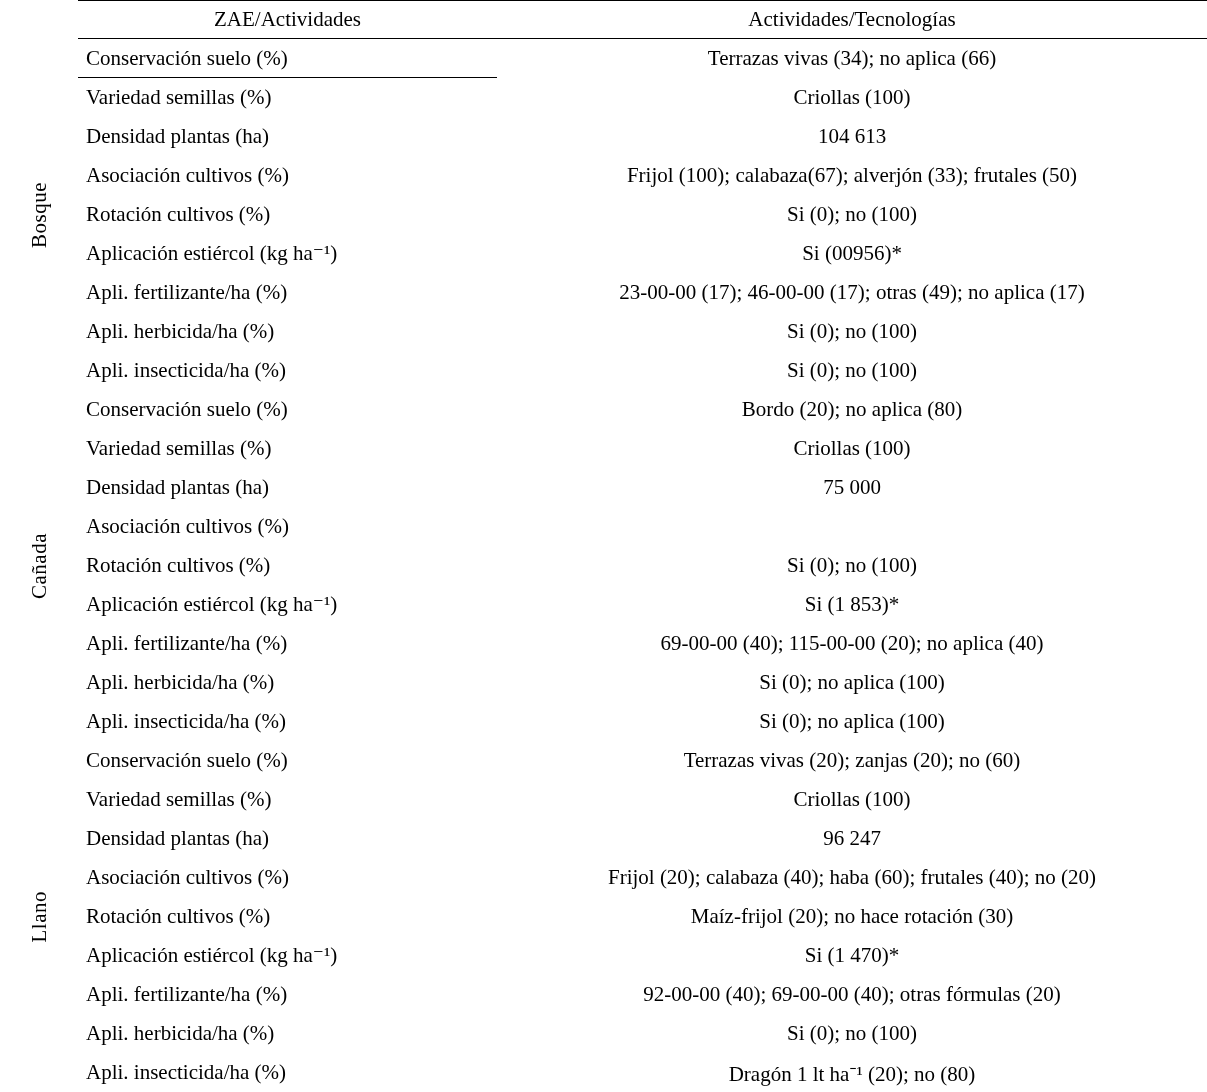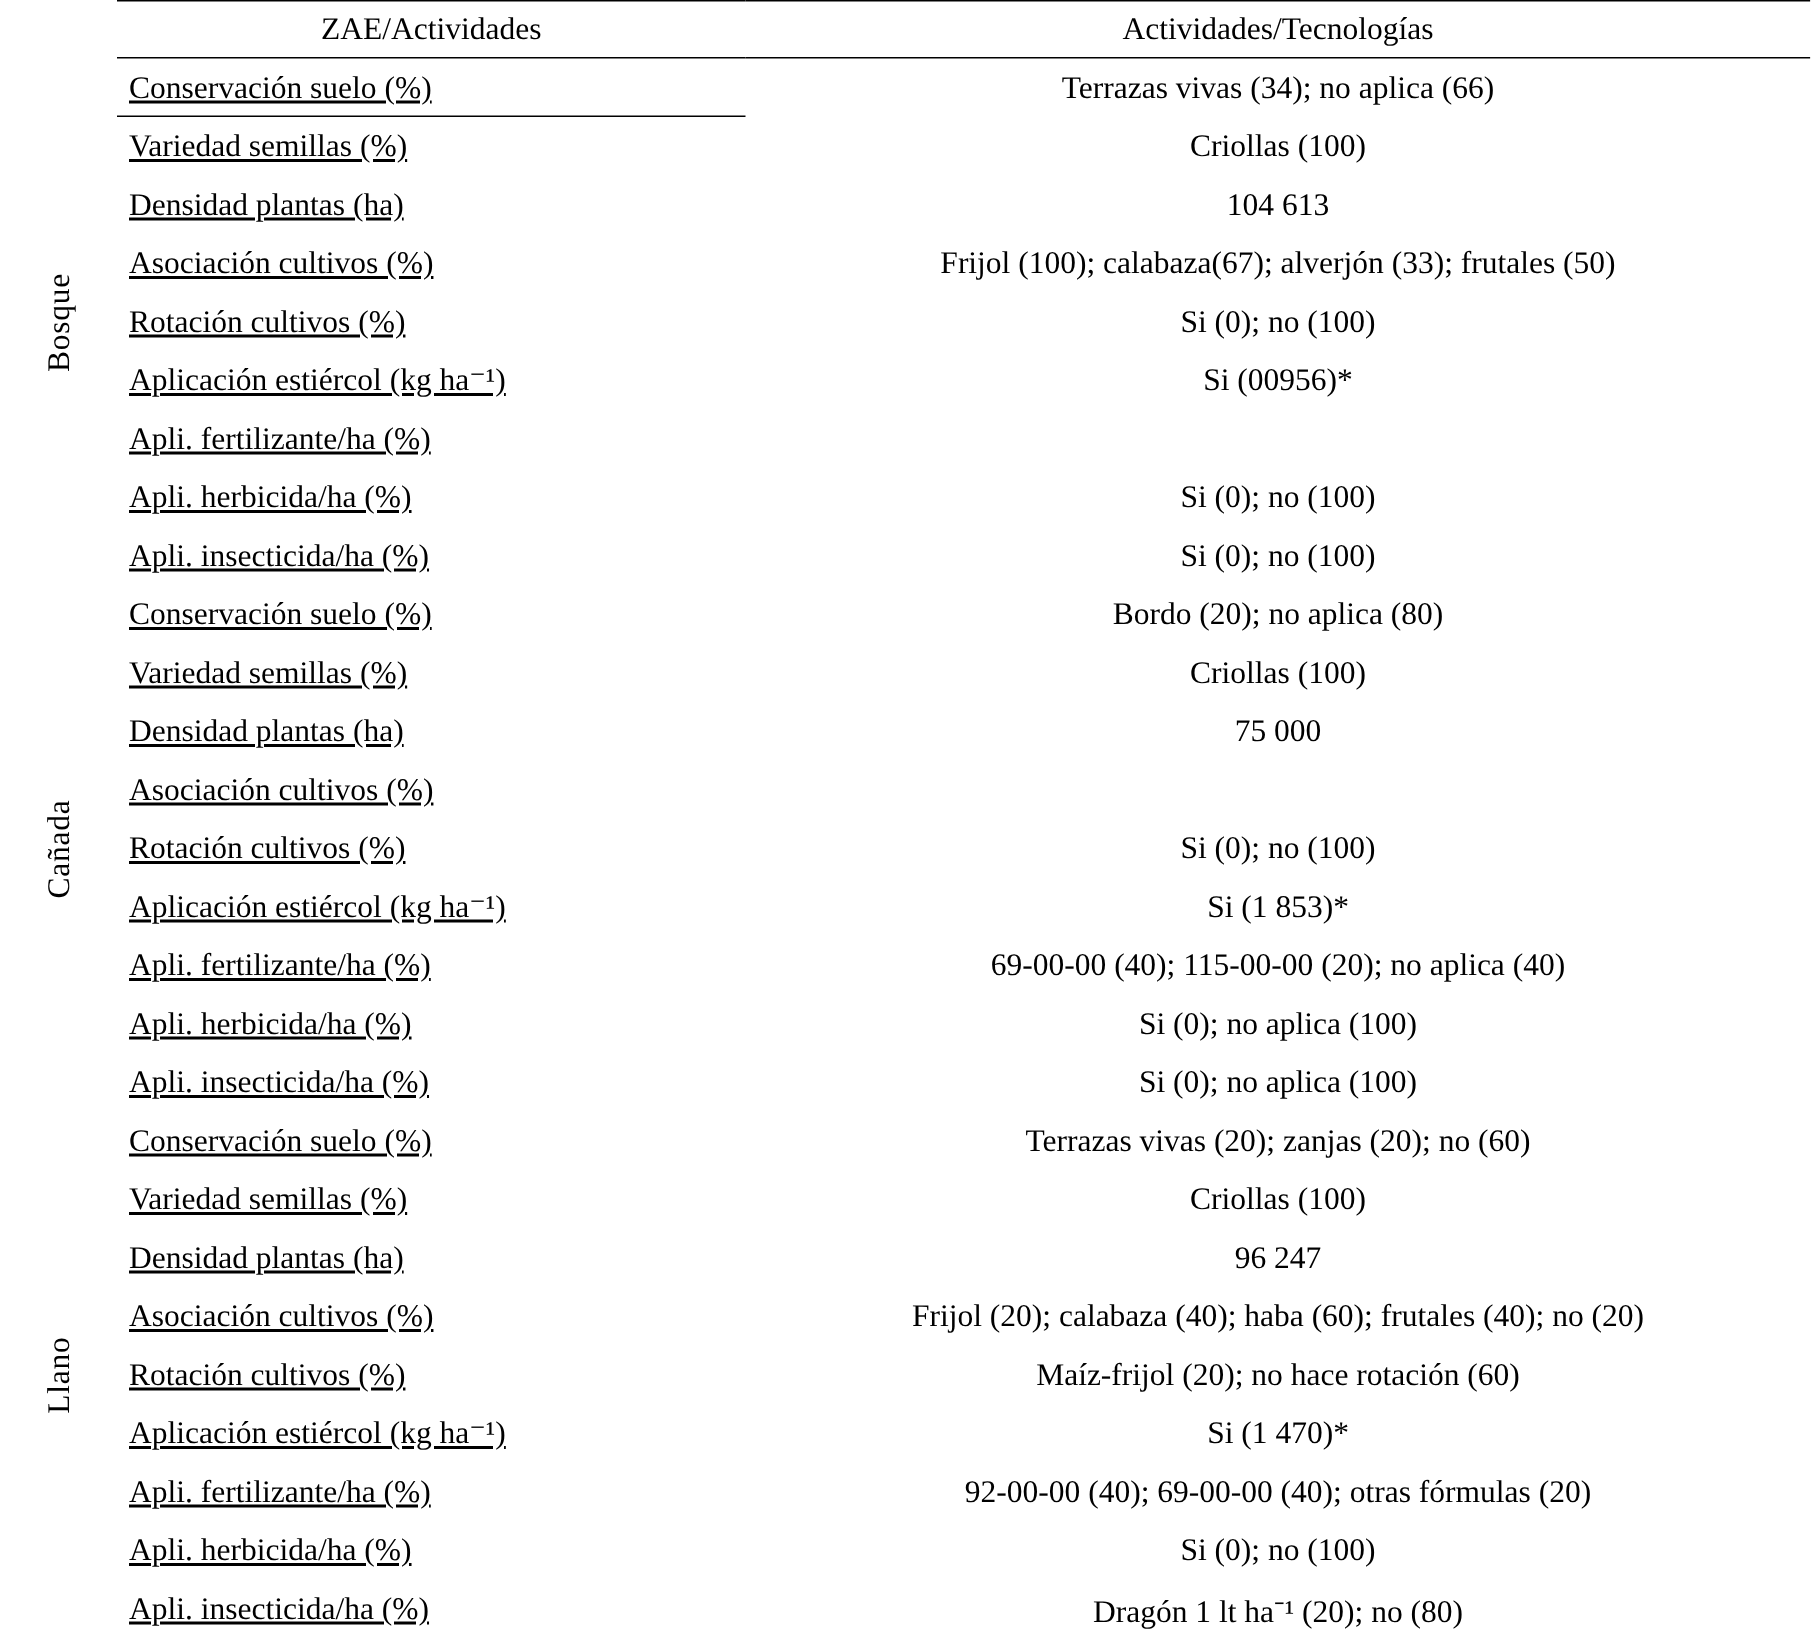--- a/index.html
+++ b/index.html
@@ -74,21 +74,20 @@
     height: 39px;
   }
   .cell {
     display: flex;
     align-items: center;
     box-sizing: border-box;
   }
   .cell.label {
     justify-content: flex-start;
     padding-left: 8px;
-    text-decoration: underline;
   }
   .cell.value {
     justify-content: center;
     text-align: center;
     padding: 0 4px;
     font-family: Liberation Serif, serif;
   }
   
   .cell.first-underline {
     border-bottom: 1.3px solid #000000;
@@ -132,20 +131,21 @@
           <div class="row">
             <div class="cell label">Rotación cultivos (%)</div>
             <div class="cell value">Si (0); no (100)</div>
           </div>
           <div class="row">
             <div class="cell label">Aplicación estiércol (kg ha⁻¹)</div>
             <div class="cell value">Si (00956)*</div>
           </div>
           <div class="row">
             <div class="cell label">Apli. fertilizante/ha (%)</div>
+            <div class="cell value">23-00-00 (17); 46-00-00 (17); otras (49); no aplica (17)</div>
           </div>
           <div class="row">
             <div class="cell label">Apli. herbicida/ha (%)</div>
             <div class="cell value">Si (0); no (100)</div>
           </div>
           <div class="row">
             <div class="cell label">Apli. insecticida/ha (%)</div>
             <div class="cell value">Si (0); no (100)</div>
           </div>
         </div>
@@ -210,21 +210,21 @@
           <div class="row">
             <div class="cell label">Densidad plantas (ha)</div>
             <div class="cell value">96 247</div>
           </div>
           <div class="row">
             <div class="cell label">Asociación cultivos (%)</div>
             <div class="cell value">Frijol (20); calabaza (40); haba (60); frutales (40); no (20)</div>
           </div>
           <div class="row">
             <div class="cell label">Rotación cultivos (%)</div>
-            <div class="cell value">Maíz-frijol (20); no hace rotación (60)</div>
+            <div class="cell value">Maíz-frijol (20); no hace rotación (30)</div>
           </div>
           <div class="row">
             <div class="cell label">Aplicación estiércol (kg ha⁻¹)</div>
             <div class="cell value">Si (1 470)*</div>
           </div>
           <div class="row">
             <div class="cell label">Apli. fertilizante/ha (%)</div>
             <div class="cell value">92-00-00 (40); 69-00-00 (40); otras fórmulas (20)</div>
           </div>
           <div class="row">

